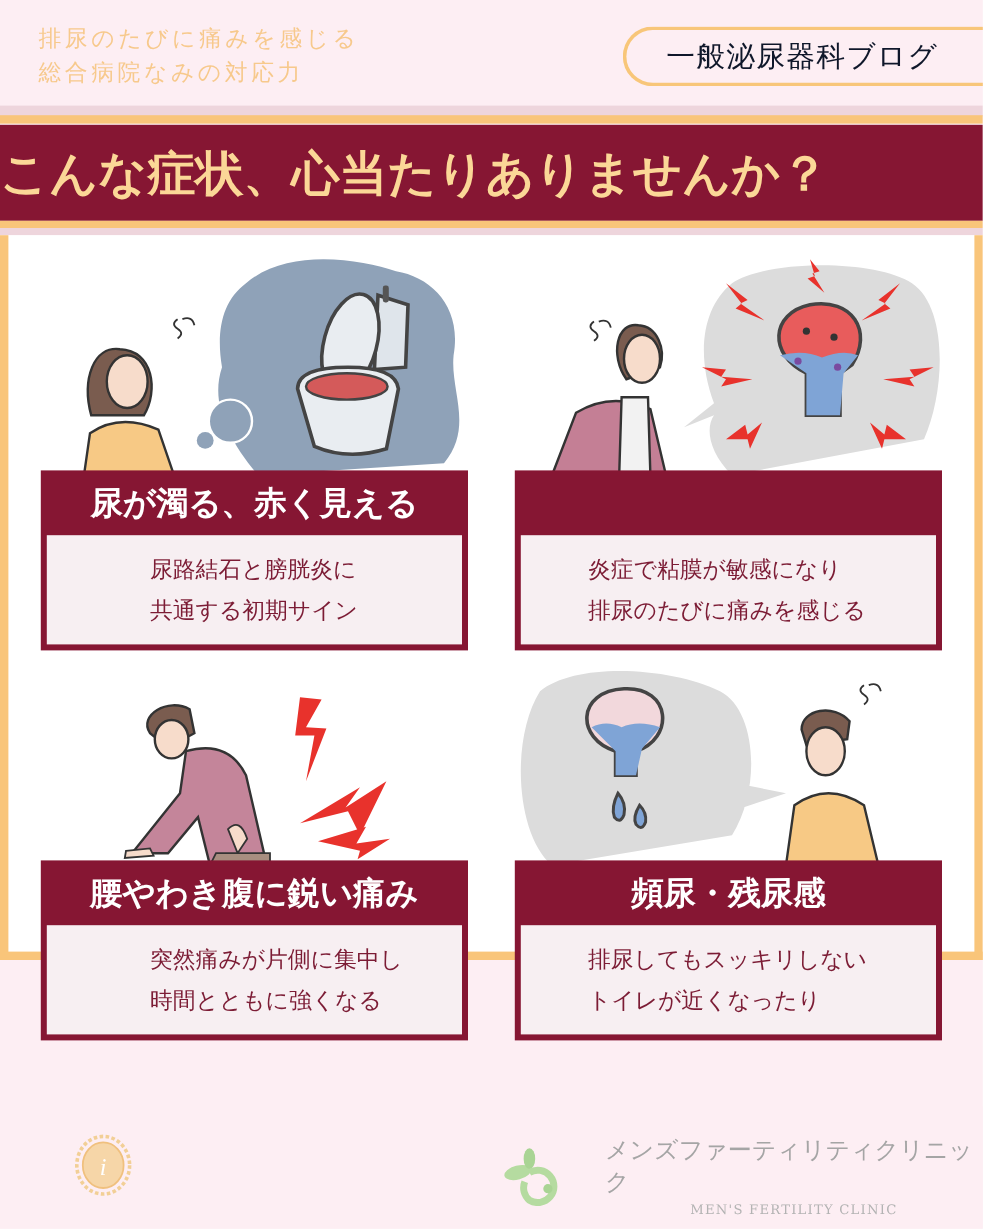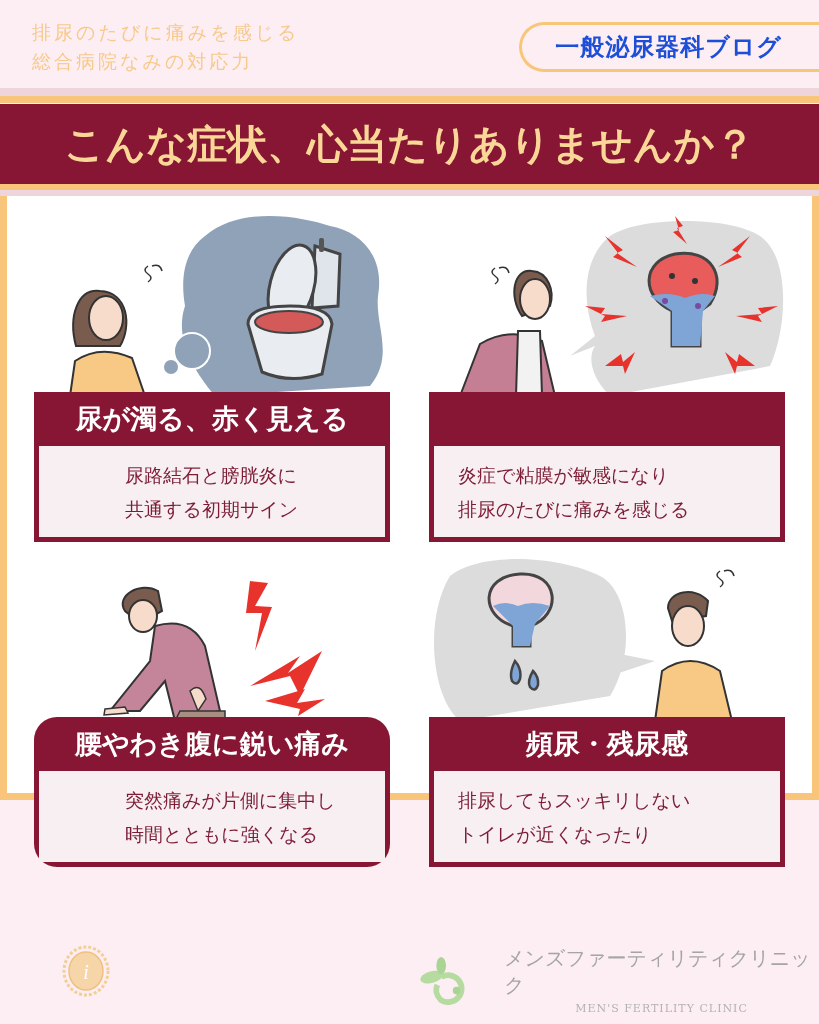--- a/index.html
+++ b/index.html
@@ -1,30 +1,30 @@
 <!DOCTYPE html>
 <html><head>
 <meta charset="utf-8">
 <style>
   html,body{margin:0;padding:0;}
   body{width:819px;height:1024px;position:relative;overflow:hidden;background:#fdeef3;font-family:"DejaVu Sans","Liberation Sans",sans-serif;}
   .abs{position:absolute;}
   .tagline{left:32px;top:18px;color:#f7c98c;font-family:"DejaVu Serif","Liberation Serif",serif;font-size:19px;line-height:29px;letter-spacing:3px;}
   .blog-pill{left:519px;top:22px;width:310px;height:50px;border:3px solid #f8c679;border-radius:28px 0 0 28px;border-right:none;box-sizing:border-box;display:flex;align-items:center;justify-content:center;padding-right:14px;}
-  .blog-pill span{color:#1d4ed8;font-weight:bold;font-size:24px;letter-spacing:1px;}
+  .blog-pill span{color:#0f172a;font-weight:normal;font-size:24px;letter-spacing:1px;}
   .pink-stripe{left:0;width:819px;background:#eed5dc;}
   .orange-line{left:0;width:819px;background:#f9c57a;}
-  .banner{left:0;top:104px;width:819px;height:80px;background:#861633;display:flex;align-items:center;justify-content:center;}
+  .banner{left:0;top:104px;width:819px;height:80px;background:#861633;display:flex;align-items:center;}
   .banner span{color:#fbd797;font-weight:bold;font-size:40px;letter-spacing:0px;}
   .frame{left:0;top:196px;width:819px;height:604px;border:7px solid #f9c57a;border-top:none;box-sizing:border-box;background:#fff;}
   .scene{position:absolute;overflow:visible;}
   .panel{position:absolute;width:356px;height:150px;background:#861633;box-sizing:border-box;}
   .panel .ptitle{height:54px;display:flex;align-items:center;justify-content:center;color:#fff;font-weight:bold;font-size:27px;}
   .panel .pbody{position:absolute;left:5px;right:5px;top:54px;bottom:5px;background:#f7eff2;display:flex;flex-direction:column;justify-content:center;padding-left:86px;}
-  .panel .pbody.right{padding-left:24px;}
+  .panel .pbody.right{padding-left:56px;}
   .panel .pbody span{color:#7c1c35;font-size:19px;line-height:34px;display:block;}
   .footer{left:0;top:922px;width:819px;height:102px;background:#fdeef3;}
   .logo1{left:62px;top:945px;display:flex;align-items:center;}
   .logo1 .txt{color:#f9d29e;font-size:20px;margin-left:6px;}
   .logo2{left:420px;top:945px;display:flex;align-items:center;gap:28px;}
   .logo2 .jp{color:#a5a5a5;font-family:"DejaVu Serif","Liberation Serif",serif;font-size:20px;letter-spacing:0px;}
   .logo2 .en{color:#b3b3b3;font-family:"DejaVu Serif","Liberation Serif",serif;font-size:11px;letter-spacing:1px;text-align:center;margin-top:3px;}
 </style>
 </head>
 <body>
@@ -136,21 +136,21 @@
       <path d="M123 125 q-6 10 -3 16 q5 6 8 -2 q1 -8 -5 -14Z" fill="#7fa4d6" stroke="#444" stroke-width="2.5"></path>
     </g>
     <g>
       <path d="M258 62 C258 45 285 40 298 55 L296 70 L262 75Z" fill="#7a5c4f" stroke="#333" stroke-width="2"></path>
       <ellipse cx="278" cy="80" rx="16" ry="20" fill="#f7dccb" stroke="#333" stroke-width="2"></ellipse>
       <path d="M245 175 L252 125 Q280 105 310 125 L322 175Z" fill="#f7c985" stroke="#333" stroke-width="2"></path>
       <path d="M310 25 q-6 4 0 8 q6 4 0 8 M314 25 q8 -3 10 5" fill="none" stroke="#333" stroke-width="1.5"></path>
     </g>
   </svg>
 
-  <div class="panel" style="left:27px;top:521px;border-radius:23px;">
+  <div class="panel" style="left:27px;top:521px;">
     <div class="ptitle">腰やわき腹に鋭い痛み</div>
     <div class="pbody">
       <span>突然痛みが片側に集中し</span>
       <span>時間とともに強くなる</span>
     </div>
   </div>
 
   <div class="panel" style="left:422px;top:521px;">
     <div class="ptitle">頻尿・残尿感</div>
     <div class="pbody right">

